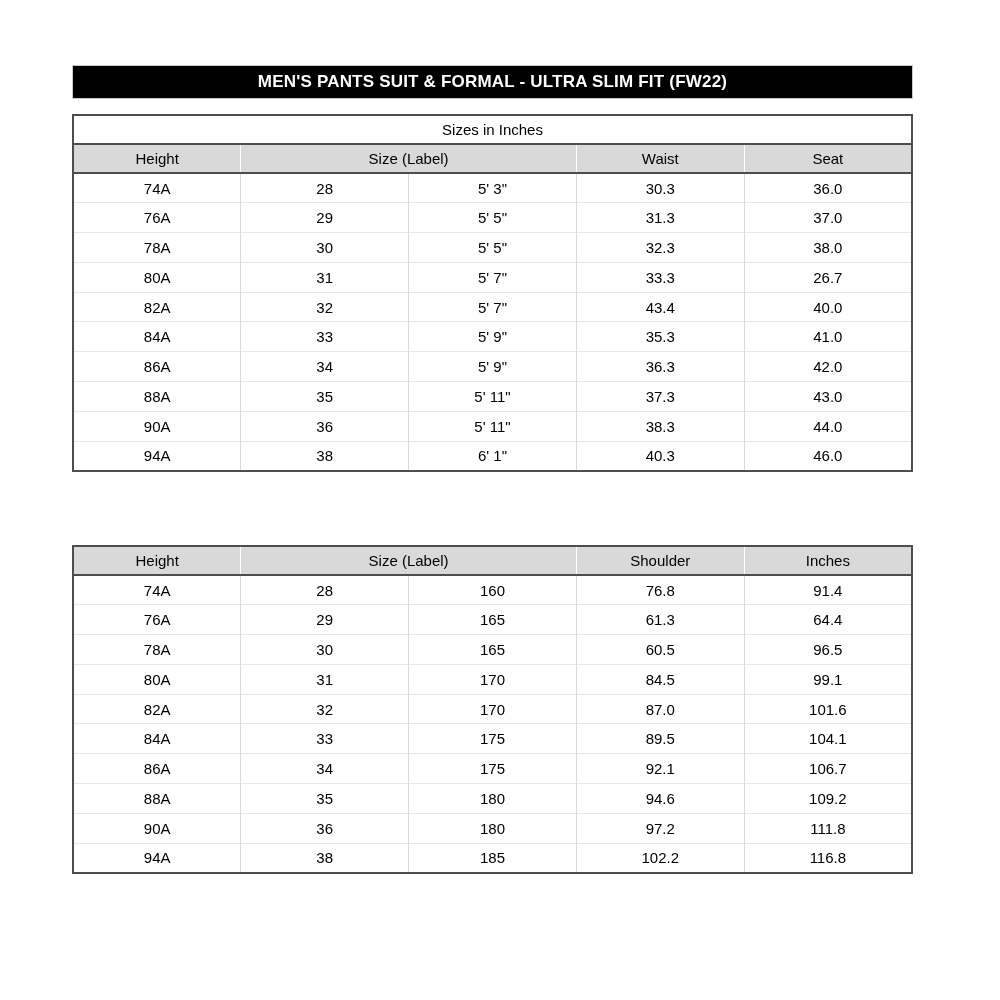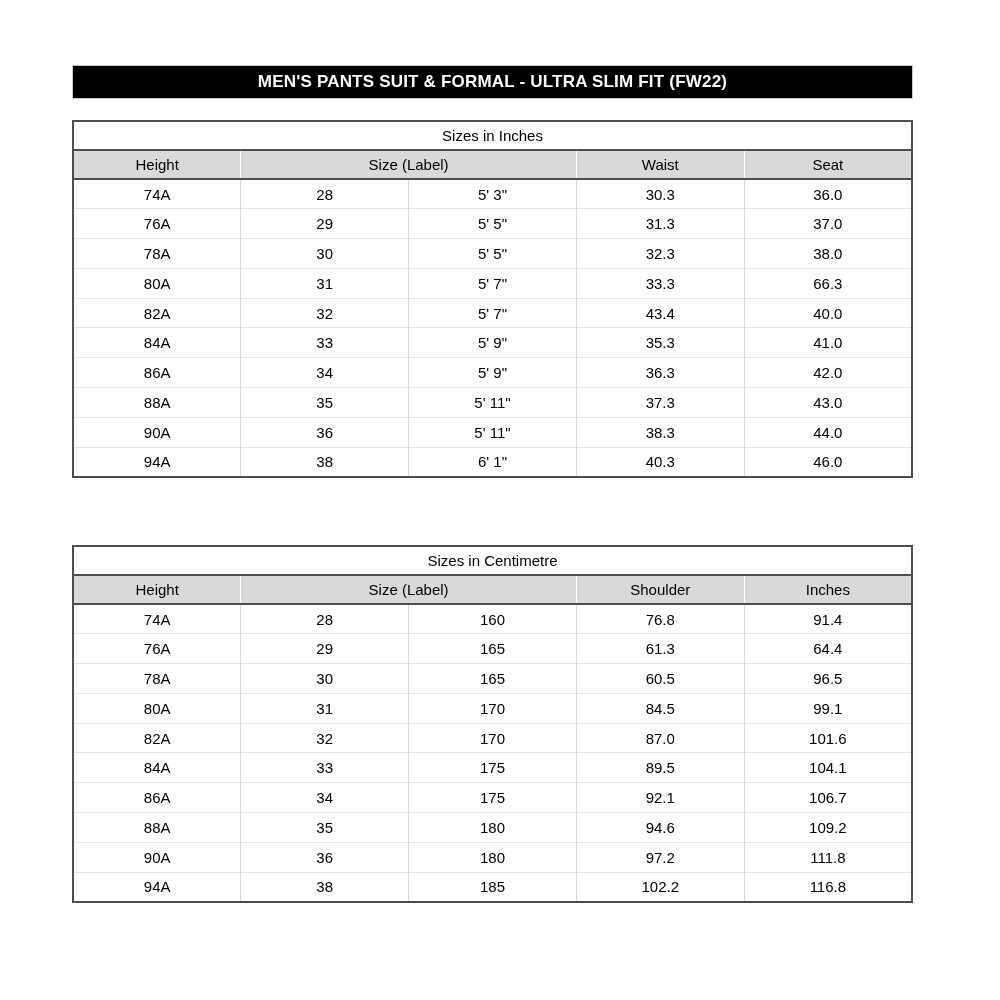--- a/index.html
+++ b/index.html
@@ -70,21 +70,21 @@
     font-size: 15px;
   }
   tr.header-row td:first-child { border-left: none; margin-left: 20px; }
   tr.data-row td {
     height: 29.8px;
     border-left: 1px solid var(--grid-light);
     border-top: 1px solid var(--grid-lighter);
   }
   tr.data-row td:first-child { border-left: none; }
   tr.data-row:first-of-type td { border-top: none; }
-  #table-0 { top: 120px; padding-left: 35px; }
+  #table-0 { top: 114px; padding-left: 35px; }
   #table-1 { top: 545px; }
 </style>
 </head>
 <body>
 
 <div class="page">
   <div class="title-bar">MEN'S PANTS SUIT &amp; FORMAL - ULTRA SLIM FIT (FW22)</div>
 
   <table class="size-table" id="table-0">
       <tbody>
@@ -116,21 +116,21 @@
           <td>30</td>
           <td>5' 5"</td>
           <td>32.3</td>
           <td>38.0</td>
         </tr>
         <tr class="data-row">
           <td>80A</td>
           <td>31</td>
           <td>5' 7"</td>
           <td>33.3</td>
-          <td>66.3</td>
+          <td>26.7</td>
         </tr>
         <tr class="data-row">
           <td>82A</td>
           <td>32</td>
           <td>5' 7"</td>
           <td>43.4</td>
           <td>40.0</td>
         </tr>
         <tr class="data-row">
           <td>84A</td>
@@ -165,23 +165,20 @@
           <td>38</td>
           <td>6' 1"</td>
           <td>40.3</td>
           <td>46.0</td>
         </tr>
       </tbody>
     </table>
 
   <table class="size-table" id="table-1">
       <tbody>
-        <tr class="caption-row">
-          <td colspan="5">Sizes in Centimetre</td>
-        </tr>
         <tr class="header-row">
           <td colspan="1">Height</td>
           <td colspan="2">Size (Label)</td>
           <td colspan="1">Shoulder</td>
           <td colspan="1">Inches</td>
         </tr>
         <tr class="data-row">
           <td>74A</td>
           <td>28</td>
           <td>160</td>

